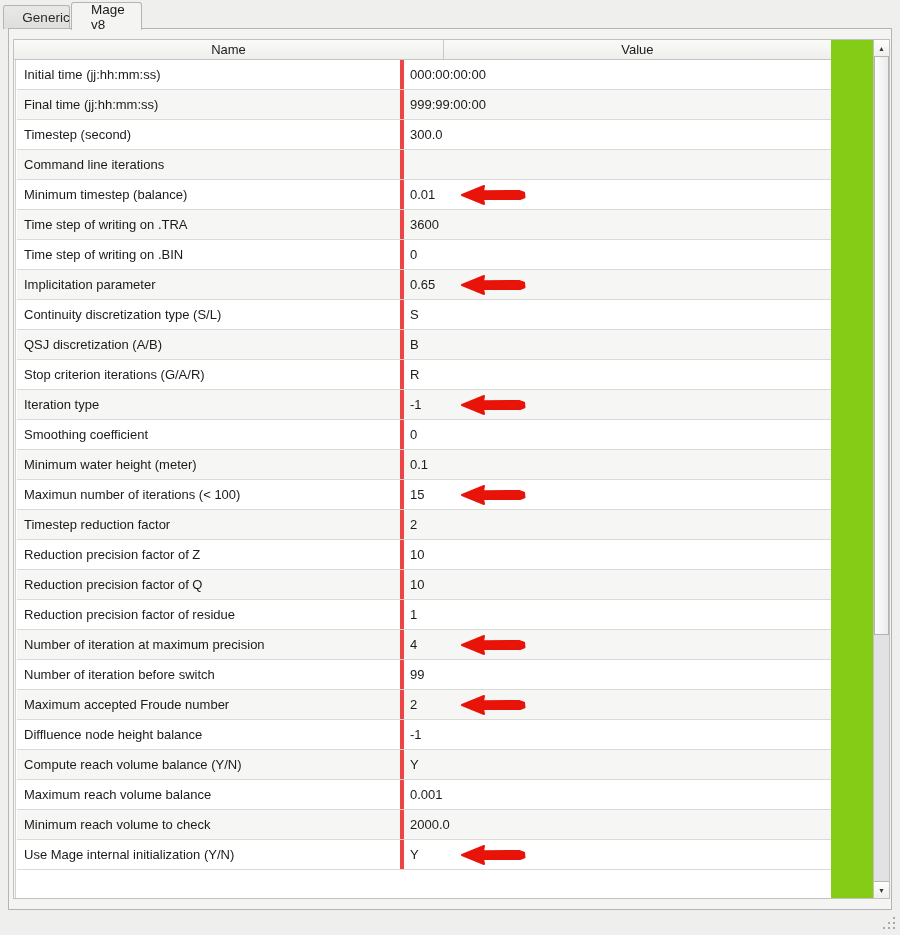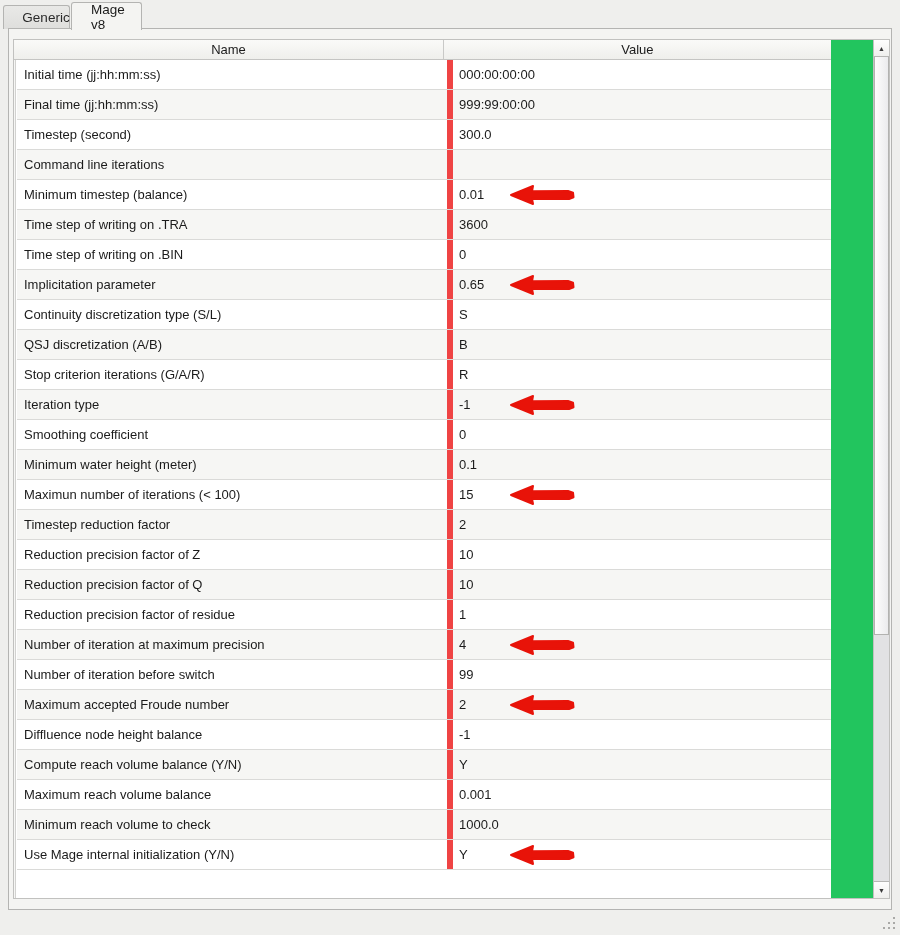--- a/index.html
+++ b/index.html
@@ -25,38 +25,38 @@
     background:#f4f4f2; z-index:3;
   }
   
   .pane {
     position:absolute; left:8px; top:28px; width:884px; height:882px;
     background:#f4f4f2; border:1px solid #b4b4b2; z-index:2;
   }
   
   .table-frame {
     position:absolute; left:4px; top:10px; width:877px; height:860px;
-    border:1px solid #c1c1bf; background:#22c55e; display:flex;gap:42px;
+    border:1px solid #c1c1bf; background:#84cc16; display:flex;gap:42px;
   }
   .table-main { width:858px; display:flex; flex-direction:column; }
   .header-row { display:flex; height:20px; flex:0 0 20px;
     background:linear-gradient(#fafaf8,#efefec);
     border-bottom:1px solid #c5c5c3; }
   .header-cell { display:flex; align-items:center; justify-content:center;
     font-size:13px; color:#1b1b1b; }
   .header-cell.name { width:430px; border-right:1px solid #c9c9c7; }
   .header-cell.value { flex:1; }
   .body { position:relative; flex:1; overflow:hidden; background:#ffffff; }
   .vheader { position:absolute; left:0; top:0; bottom:0; width:2px;
     background:#f6f6f4; border-right:1px solid #d2d2d0; }
   .rows { position:absolute; left:3px; right:0; top:0; }
   .row { display:flex; height:30px; border-bottom:1px solid #dadad8; background:#ffffff; }
   .row:nth-child(even) { background:#f6f6f4; }
   .cell { display:flex; align-items:center; }
-  .name-cell { width:436px; border-right:6px solid #ef4444; padding-left:7px; }
+  .name-cell { width:387px; border-right:4px solid #ef4444; padding-left:7px; }
   .value-cell { flex:1; position:relative; padding-left:6px; }
   .cell-text { white-space:nowrap; }
   .arrow-svg { position:absolute; left:56px; top:4px; width:69px; height:22px; }
   
   .scrollbar { width:17px; border-left:1px solid #c1c1bf;
     background:#e2e2e4; display:flex; flex-direction:column; }
   .sb-btn { flex:0 0 17px; display:flex; align-items:center; justify-content:center;
     background:linear-gradient(#fefefe,#efefed); font-size:7px; color:#3a3a3a;
     line-height:1; }
   .sb-btn-up { border-bottom:1px solid #b6b6b4; }
@@ -354,21 +354,21 @@
       <span class="cell-text value-text">0.001</span>
 
     </div>
   </div>
 
   <div class="row">
     <div class="cell name-cell">
       <span class="cell-text name-text">Minimum reach volume to check</span>
     </div>
     <div class="cell value-cell">
-      <span class="cell-text value-text">1000.0</span>
+      <span class="cell-text value-text">2000.0</span>
 
     </div>
   </div>
 
   <div class="row">
     <div class="cell name-cell">
       <span class="cell-text name-text">Use Mage internal initialization (Y/N)</span>
     </div>
     <div class="cell value-cell">
       <span class="cell-text value-text">Y</span>

